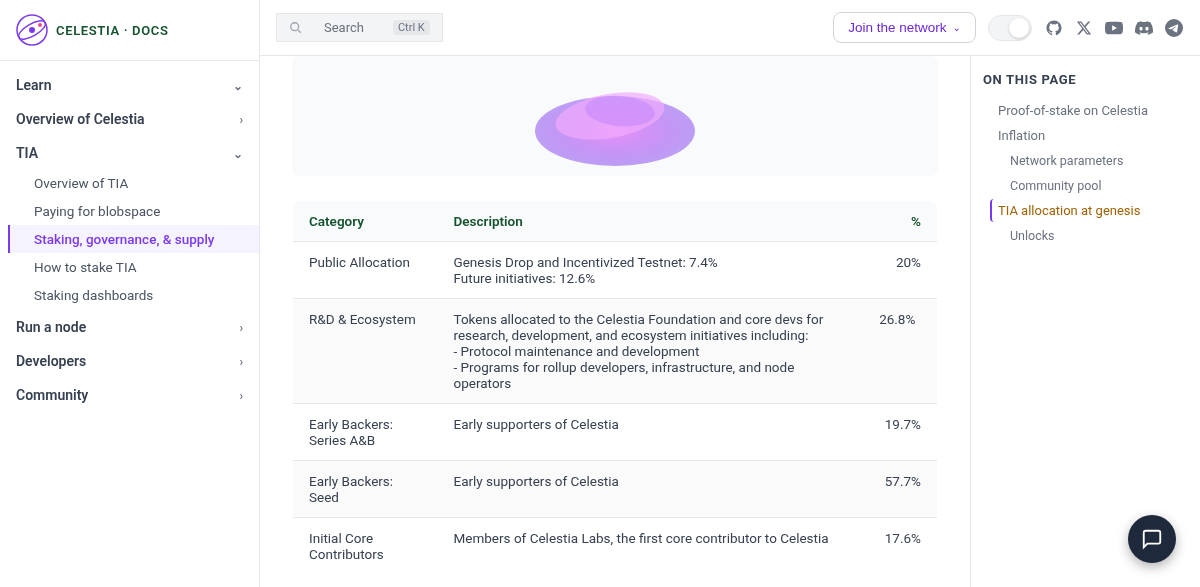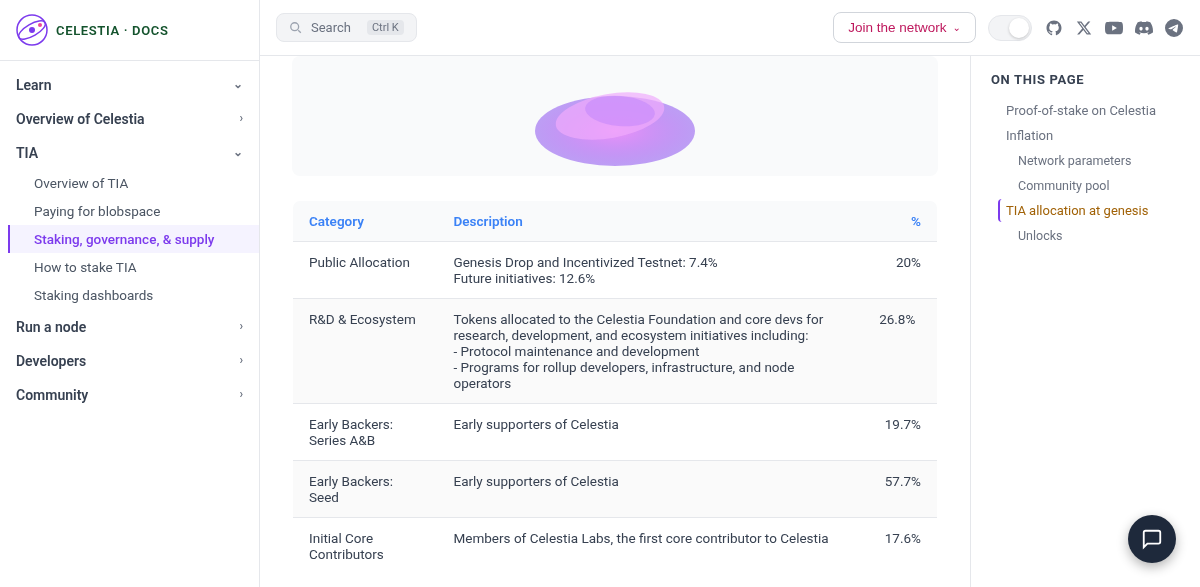--- a/index.html
+++ b/index.html
@@ -50,21 +50,21 @@
       overflow-y: auto;
       flex: 1;
     }
 
     .nav-section {
       margin-bottom: 2px;
     }
 
     .nav-section-header {
       display: flex;
-      align-items: flex-start;
+      align-items: flex-end;
       justify-content: space-between;
       padding: 8px 16px;
       cursor: pointer;
       font-weight: 600;
       font-size: 14px;
       color: #374151;
     }
 
     .chevron {
       font-size: 12px;
@@ -102,24 +102,24 @@
       display: flex;
       align-items: center;
       padding: 0 16px;
       gap: 12px;
       background: #fff;
     }
 
     .search-box {
       display: flex;
       align-items: center;
-      gap: 8px;
+      gap: 21px;
       background: #f3f4f6;
       border: 1px solid #e5e7eb;
-      border-radius: 8px;
+      border-radius: 0;
       padding: 6px 12px;
       cursor: pointer;
       color: #6b7280;
       font-size: 13px;
     }
 
     .search-icon-svg {
       width: 14px;
       height: 14px;
       color: #9ca3af;
@@ -139,21 +139,21 @@
     .join-network-btn {
       display: flex;
       align-items: center;
       gap: 6px;
       border: 1px solid #d1d5db;
       border-radius: 8px;
       padding: 7px 14px;
       cursor: pointer;
       font-size: 13.5px;
       font-weight: 500;
-      color: #be185d;
+      color: #6d28d9;
       background: #fff;
     }
 
     .theme-toggle {
       background: #f3f4f6;
       border: 1px solid #e5e7eb;
       border-radius: 20px;
       width: 44px;
       height: 26px;
       display: flex;
@@ -229,21 +229,21 @@
       border-radius: 8px;
       overflow: hidden;
     }
 
     .data-table th {
       background: #f9fafb;
       padding: 12px 16px;
       text-align: left;
       font-weight: 600;
       font-size: 13.5px;
-      color: #3b82f6;
+      color: #14532d;
       border-bottom: 1px solid #e5e7eb;
     }
 
     .data-table td {
       padding: 12px 16px;
       border-bottom: 1px solid #e5e7eb;
       font-size: 13.5px;
       color: #374151;
       vertical-align: top;
     }
@@ -256,21 +256,21 @@
       background: #fafafa;
     }
 
     .col-category { width: 145px; }
     .col-percent { width: 80px; text-align: right; }
 
     
     .right-sidebar {
       width: 230px;
       min-width: 230px;
-      padding: 16px 20px;
+      padding: 16px 12px;
       border-left: 1px solid #e5e7eb;
       overflow-y: auto;
     }
 
     .on-this-page-title {
       font-size: 13px;
       font-weight: 700;
       color: #374151;
       margin-bottom: 12px;
       text-transform: uppercase;

